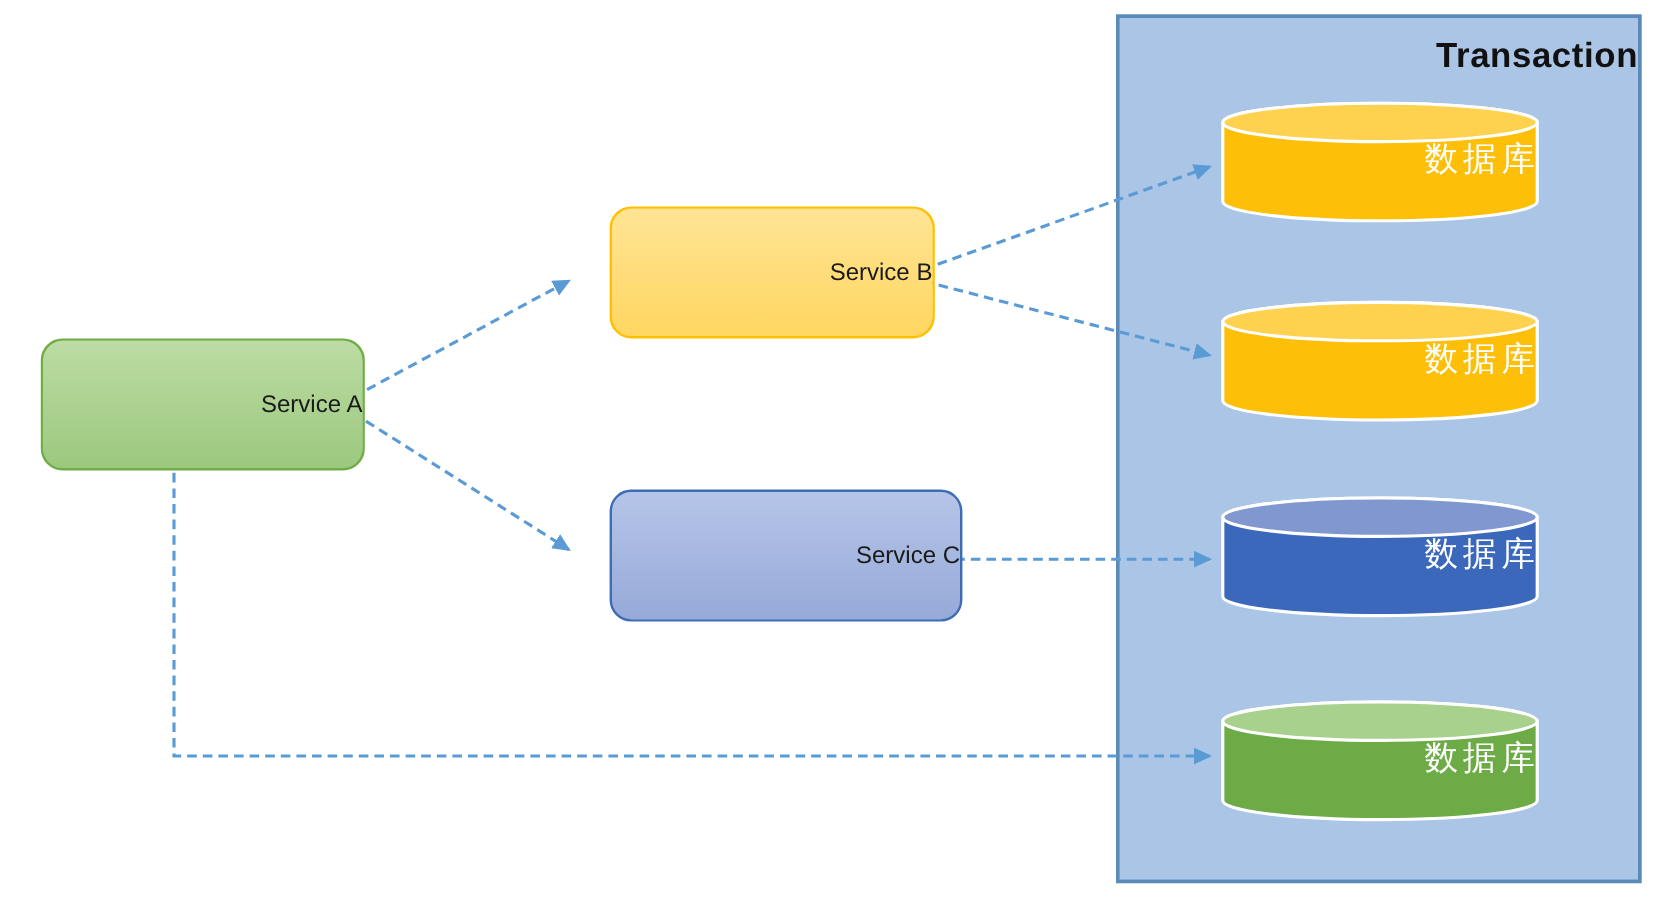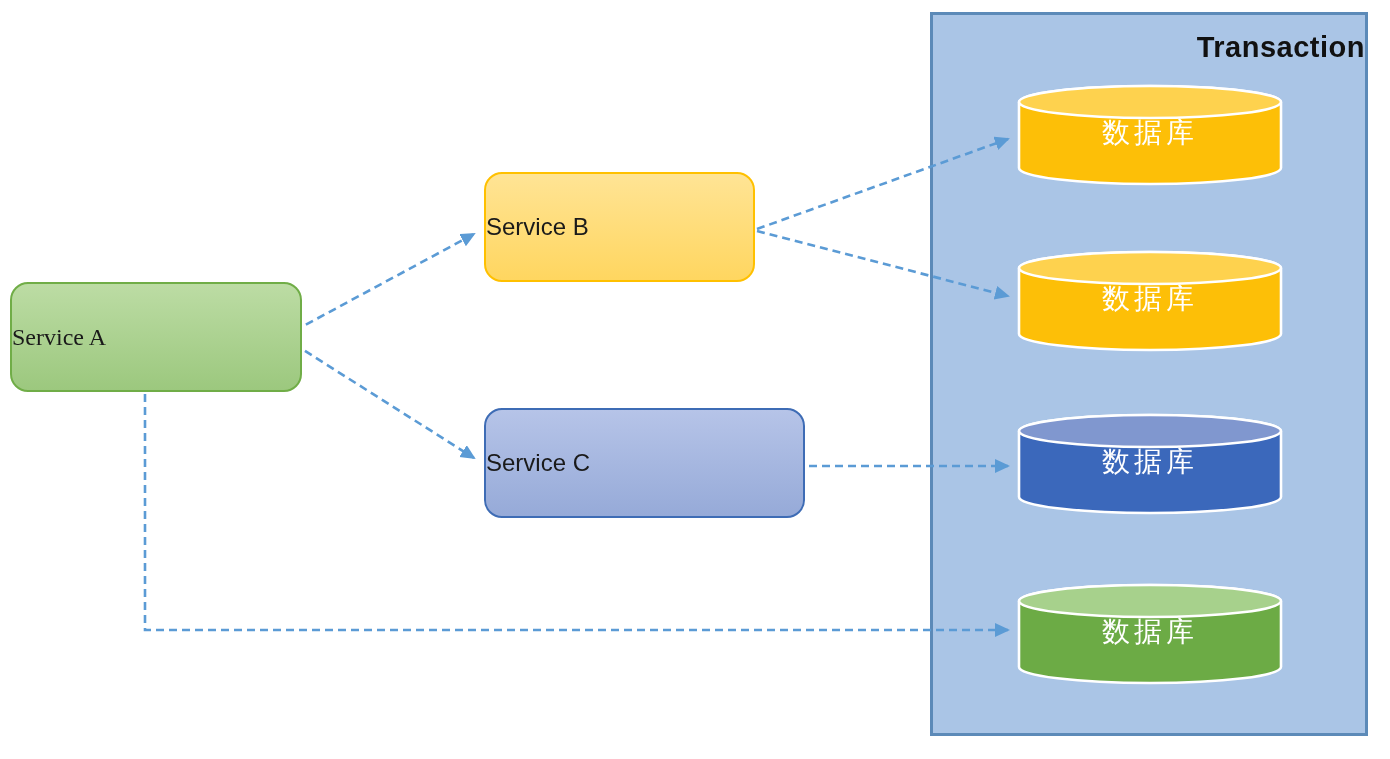--- a/index.html
+++ b/index.html
@@ -37,56 +37,56 @@
     color: #111111;
     letter-spacing: 0.5px;
   }
   
   .node {
     position: absolute;
     box-sizing: border-box;
     border-radius: 18px;
     display: flex;
     align-items: center;
-    justify-content: flex-start;
-    font-size: 24px;
+    justify-content: flex-end;
+    font-size: 20px;
     color: #1a1a1a;
+    margin-left: 24px;
   }
   .node-a {
     left: 10px;  top: 282px;
-    width: 292px; height: 110px;
+    width: 270px; height: 110px;
     background: linear-gradient(#bcdca4, #9cc87e);
     border: 2.5px solid #70ad47;
-    font-family: Liberation Serif, serif;
   }
   .node-b {
     left: 484px; top: 172px;
     width: 271px; height: 110px;
     background: linear-gradient(#ffe495, #ffd660);
     border: 2.5px solid #ffc000;
   }
   .node-c {
     left: 484px; top: 408px;
-    width: 321px; height: 110px;
+    width: 294px; height: 110px;
     background: linear-gradient(#b6c4e8, #96aad8);
     border: 2.5px solid #3e6cb5;
   }
   
   .db {
     position: absolute;
     left: 1017px;
     width: 266px;
     height: 102px;
   }
   .db svg { position: absolute; inset: 0; }
   .db-label {
     position: absolute;
     left: 0; top: 30px;
     width: 100%;
-    text-align: center;
+    text-align: right;
     font-size: 28px;
     color: #ffffff;
     letter-spacing: 4px;
   }
   .db1 { top: 84px;  }
   .db2 { top: 250px; }
   .db3 { top: 413px; }
   .db4 { top: 583px; }
   
   .edges {

